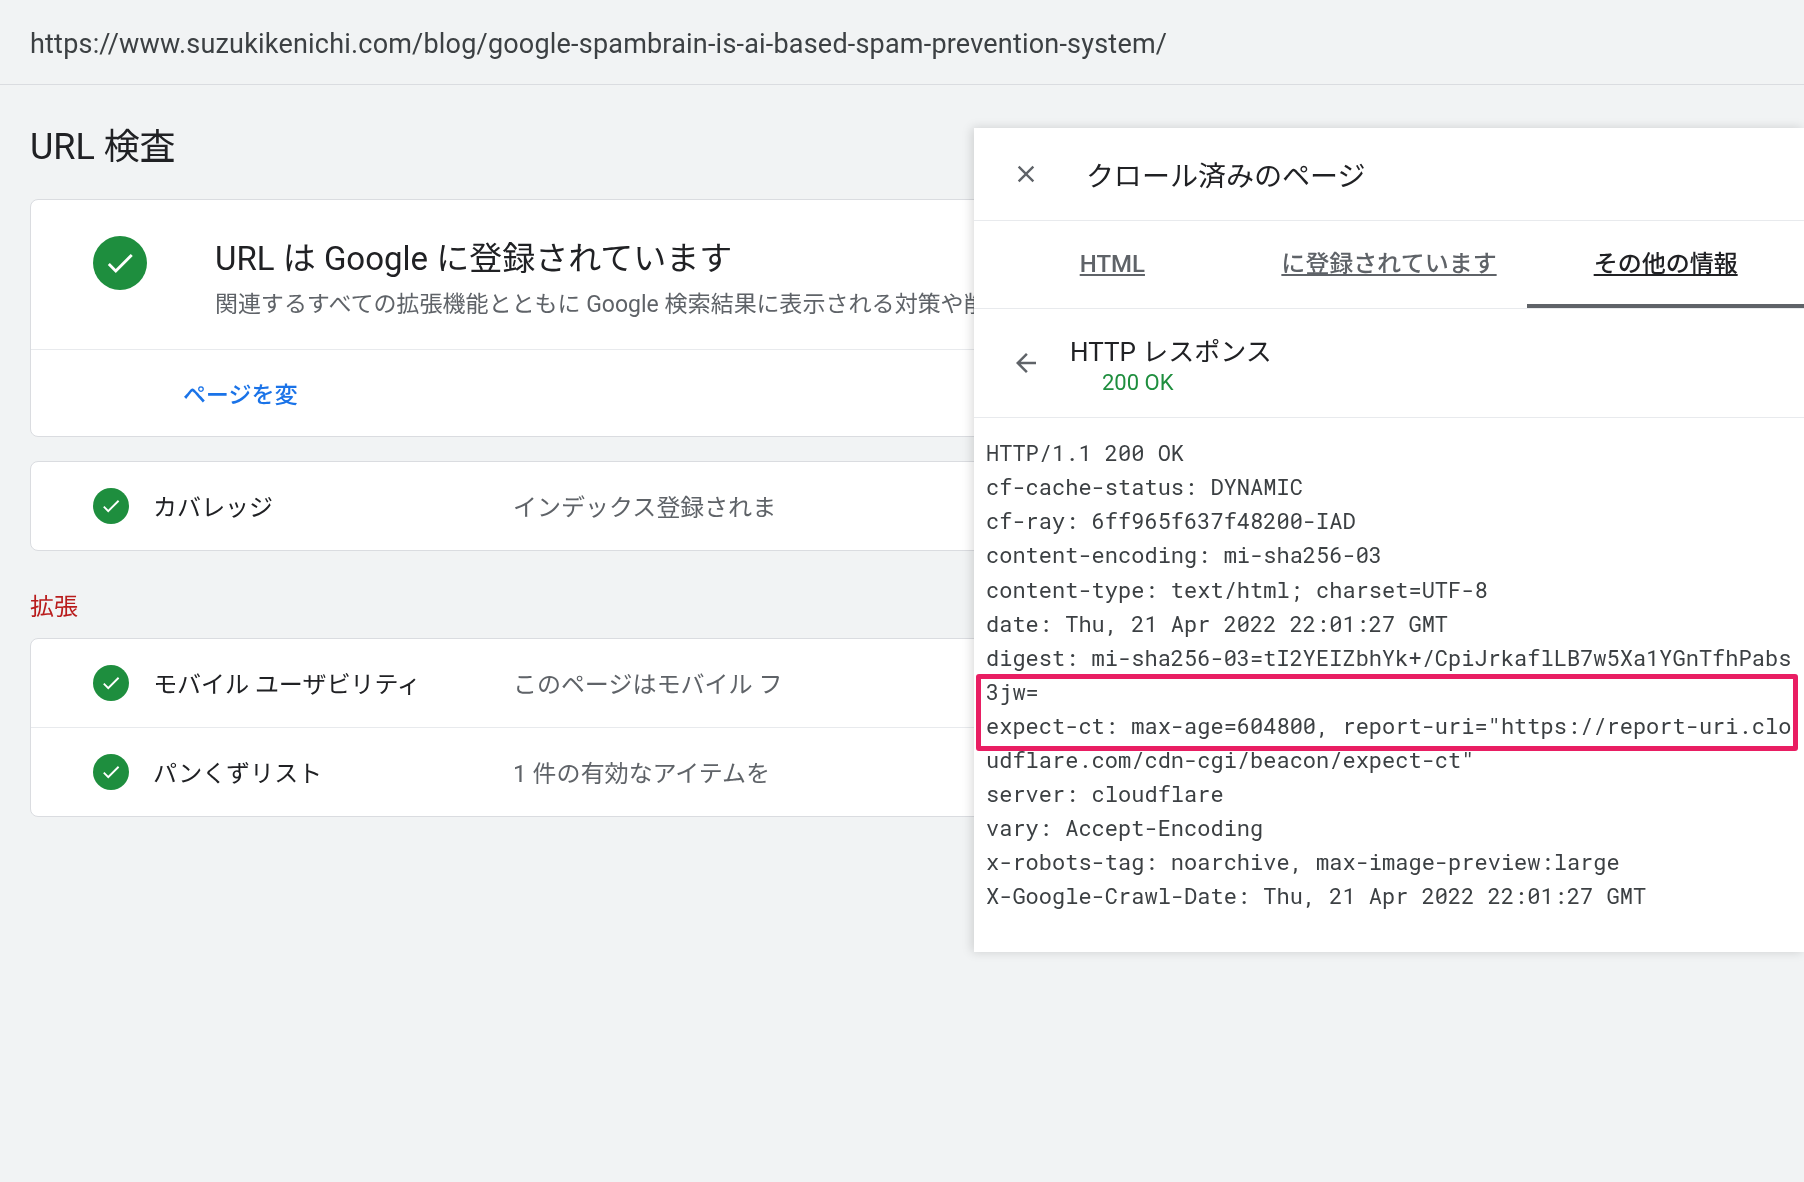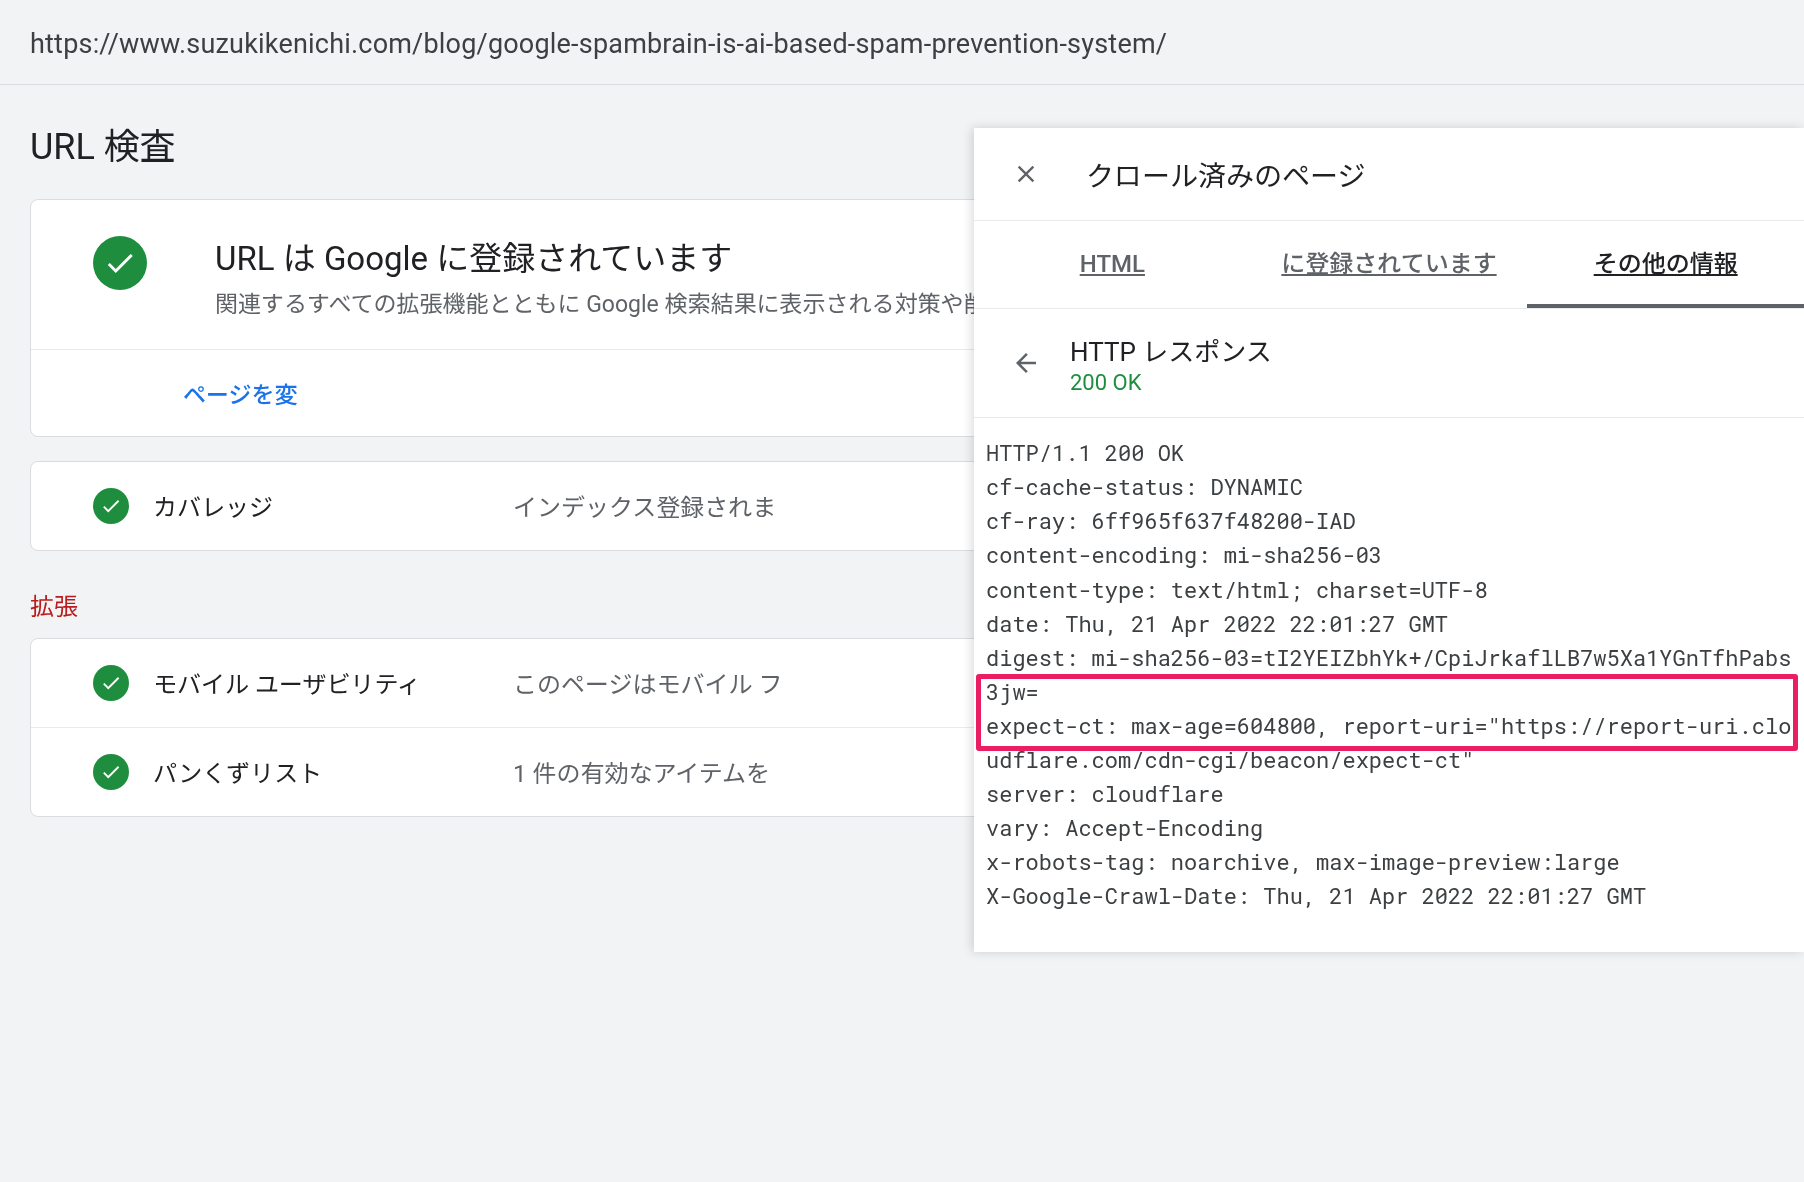--- a/index.html
+++ b/index.html
@@ -217,20 +217,21 @@
       flex-direction: column;
     }
     .response-title {
       font-size: 26px;
       color: #202124;
       margin-bottom: 2px;
     }
     .response-status {
       font-size: 22px;
       color: #1e8e3e;
+      margin-left: 32px;
     }
     .headers-body {
       padding: 18px 12px;
       font-family: 'Roboto Mono', 'Courier New', monospace;
       font-size: 22px;
       line-height: 1.55;
       color: #3c4043;
       white-space: pre-wrap;
       word-break: break-all;
       overflow: hidden;

